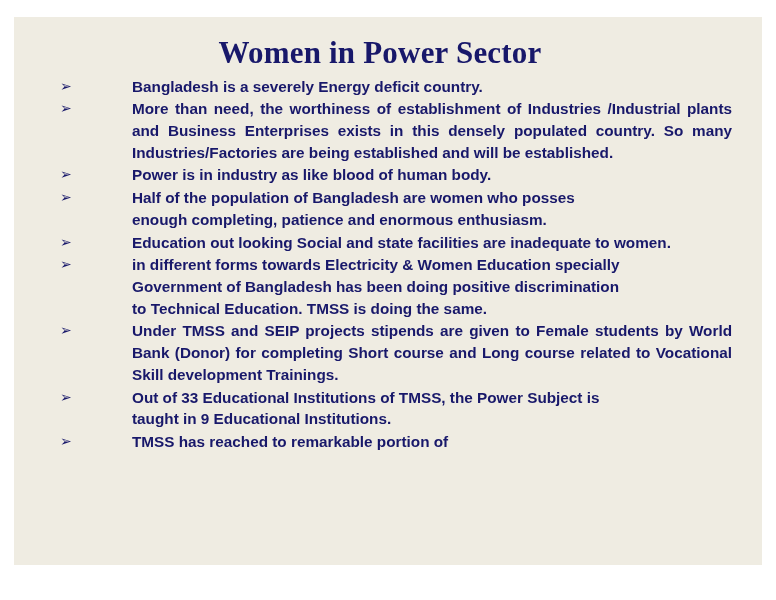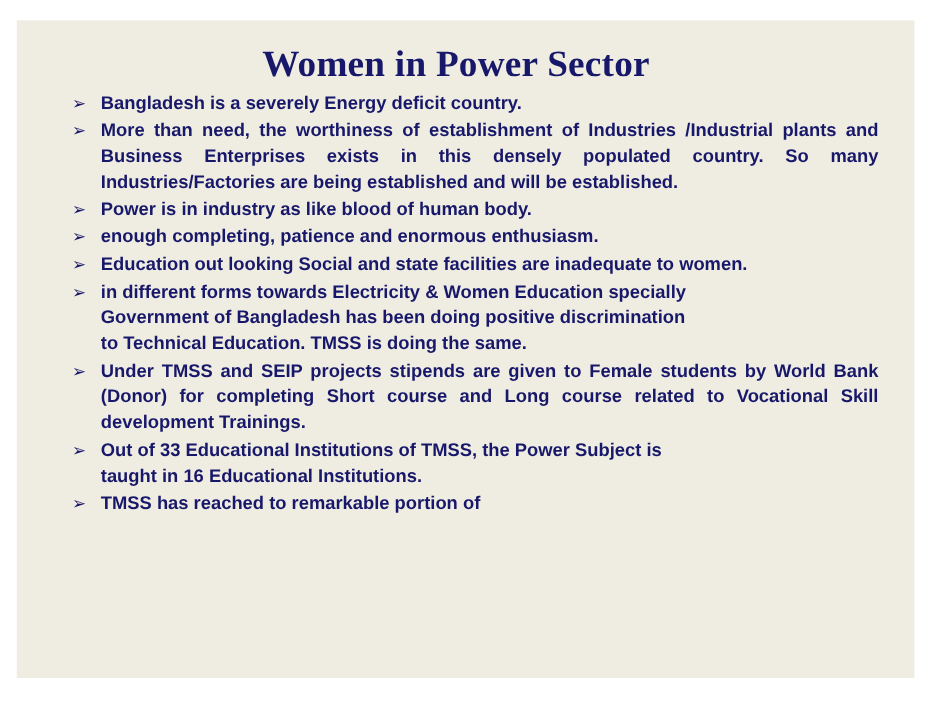--- a/index.html
+++ b/index.html
@@ -57,20 +57,21 @@
     color: #18186a;
     font-size: 14px;
     font-weight: normal;
     line-height: 1.55;
   }
   .bullet-text {
     display: block;
   }
   .bullet-text .line {
     display: block;
+    margin-left: 48px;
   }
 </style>
 </head>
 <body>
 
 <div id="slide">
 
   <h1 id="slide-title">Women in Power Sector</h1>
 
   <ul id="bullet-list">
@@ -88,20 +89,21 @@
       </li>
       <li class="bullet-item">
         <span class="bullet-marker">➢</span>
         <span class="bullet-text">
           <span class="line">Power is in industry as like blood of human body.</span>
         </span>
       </li>
       <li class="bullet-item nojustify">
         <span class="bullet-marker">➢</span>
         <span class="bullet-text">
+          <span class="line">Half of the population of Bangladesh are women who posses</span>
           <span class="line">enough completing, patience and enormous enthusiasm.</span>
         </span>
       </li>
       <li class="bullet-item">
         <span class="bullet-marker">➢</span>
         <span class="bullet-text">
           <span class="line">Education out looking Social and state facilities are inadequate to women.</span>
         </span>
       </li>
       <li class="bullet-item nojustify">
@@ -115,21 +117,21 @@
       <li class="bullet-item">
         <span class="bullet-marker">➢</span>
         <span class="bullet-text">
           <span class="line">Under TMSS and SEIP projects stipends are given to Female students by World Bank (Donor) for completing Short course and Long course related to Vocational Skill development Trainings.</span>
         </span>
       </li>
       <li class="bullet-item nojustify">
         <span class="bullet-marker">➢</span>
         <span class="bullet-text">
           <span class="line">Out of 33 Educational Institutions of TMSS, the Power Subject is</span>
-          <span class="line">taught in 16 Educational Institutions.</span>
+          <span class="line">taught in 9 Educational Institutions.</span>
         </span>
       </li>
       <li class="bullet-item nojustify">
         <span class="bullet-marker">➢</span>
         <span class="bullet-text">
           <span class="line">TMSS has reached to remarkable portion of</span>
         </span>
       </li>
     </ul>
 

